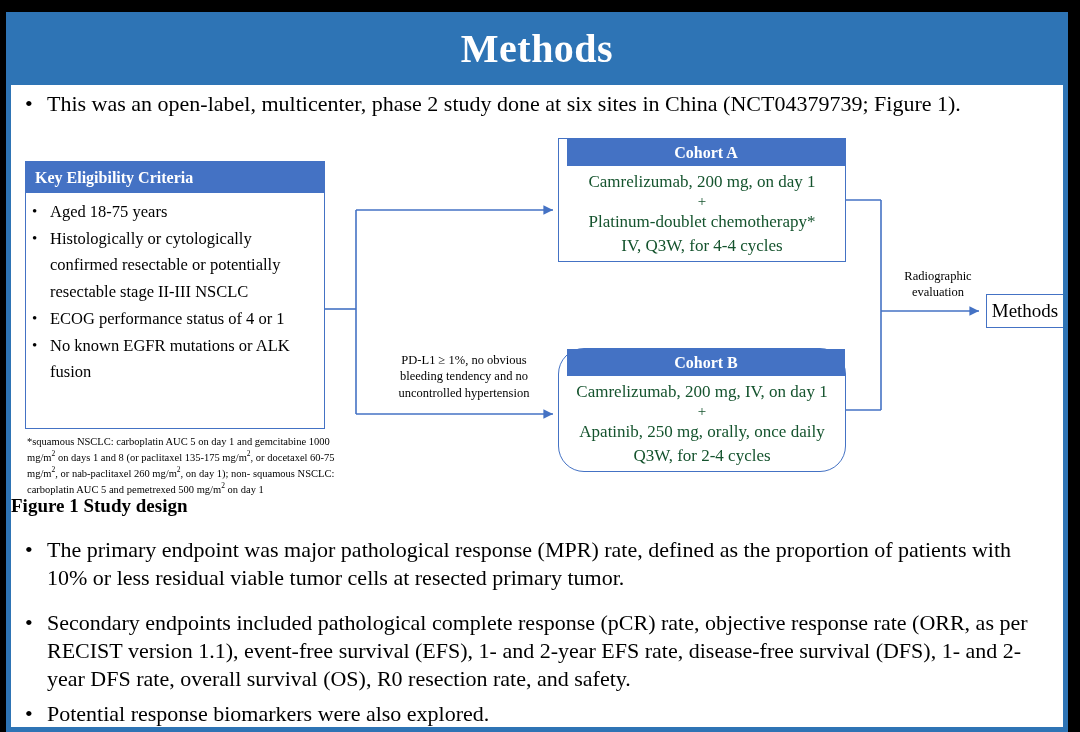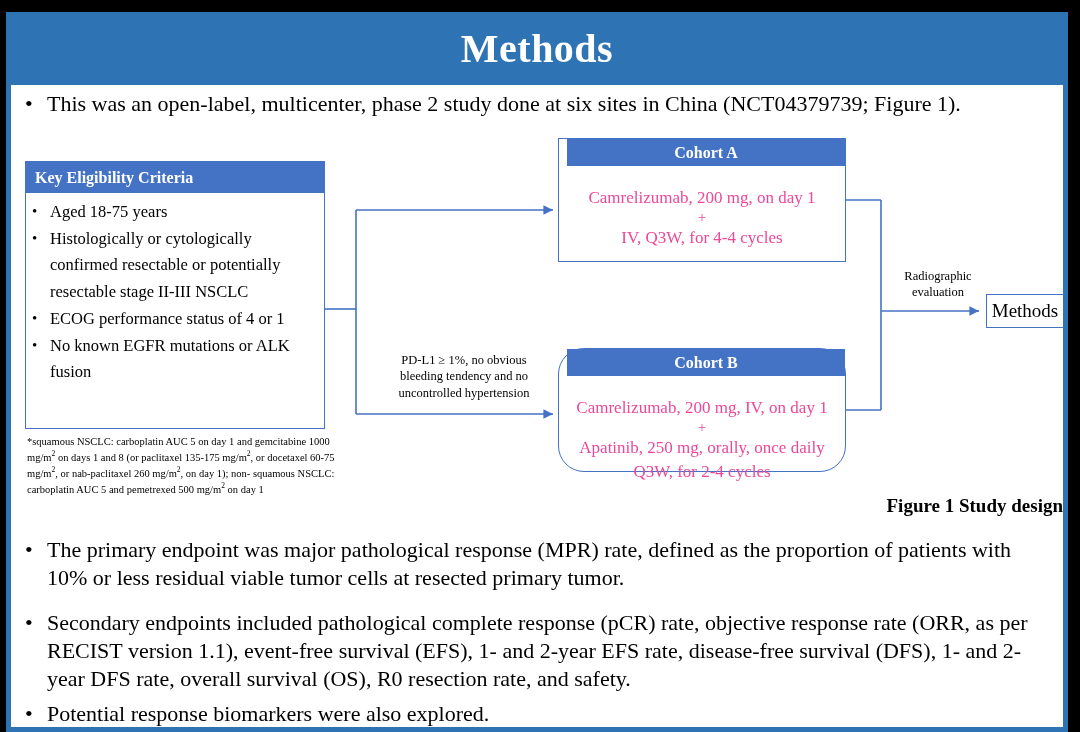--- a/index.html
+++ b/index.html
@@ -158,25 +158,25 @@
     background: #4472C4;
     color: #ffffff;
     font-weight: bold;
     font-size: 16px;
     display: flex;
     align-items: center;
     justify-content: center;
     margin-left: 8px;
   }
   .cohort-body {
-    padding-top: 20px;
+    padding-top: 4px;
     text-align: center;
     font-size: 17px;
     line-height: 1.42;
-    color: #ec4899;
+    color: #14532d;
   }
   .cohort-plus { font-size: 15px; line-height: 1.05; }
 
   
   .surgery-box {
     position: absolute;
     left: 975px;
     top: 174px;
     width: 78px;
     height: 34px;
@@ -209,21 +209,21 @@
     height: 395px;
     pointer-events: none;
   }
 
   
   .caption {
     position: absolute;
     left: 0;
     top: 483px;
     width: 1052px;
-    text-align: right;
+    text-align: left;
     font-size: 19px;
     font-weight: bold;
     color: #000;
   }
 </style>
 </head>
 <body>
 
 <div class="slide-frame">
   <div class="slide">
@@ -296,20 +296,21 @@
       <div class="conn-label" id="label-radiographic">
         <div>Radiographic</div>
         <div>evaluation</div>
       </div>
 
       <div class="cohort-box" id="cohort-a">
         <div class="cohort-header">Cohort A</div>
         <div class="cohort-body">
           <div>Camrelizumab, 200 mg, on day 1</div>
           <div class="cohort-plus">+</div>
+          <div>Platinum-doublet chemotherapy*</div>
           <div>IV, Q3W, for 4-4 cycles</div>
         </div>
       </div>
 
       <div class="cohort-box" id="cohort-b">
         <div class="cohort-header">Cohort B</div>
         <div class="cohort-body">
           <div>Camrelizumab, 200 mg, IV, on day 1</div>
           <div class="cohort-plus">+</div>
           <div>Apatinib, 250 mg, orally, once daily</div>

